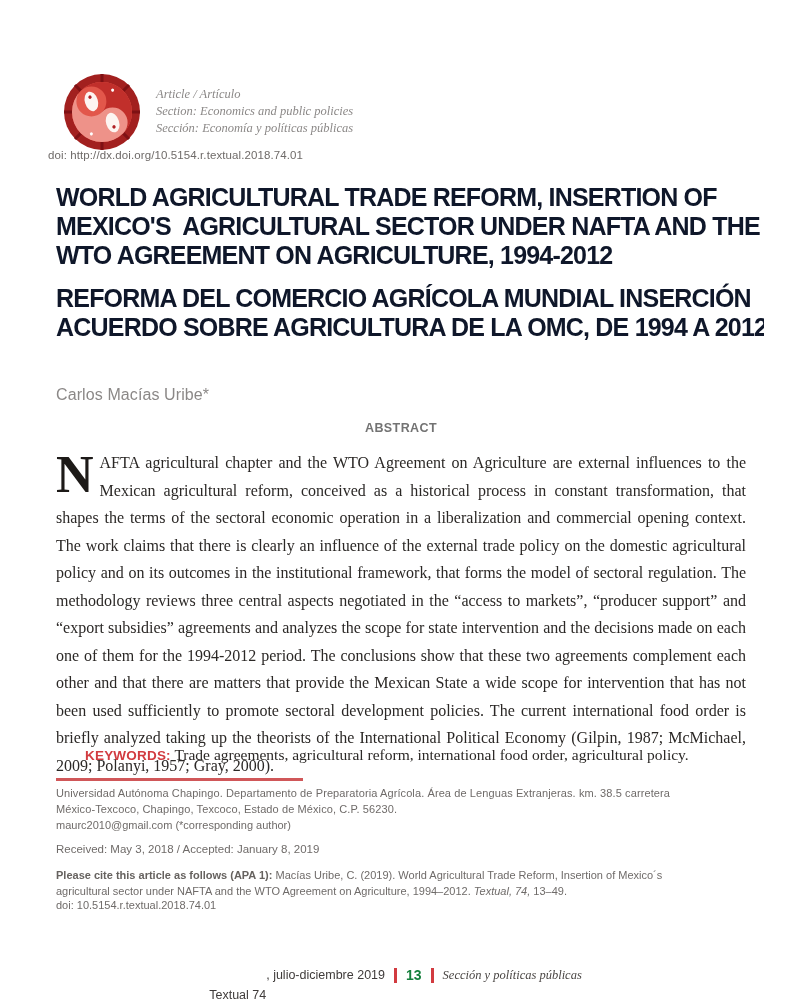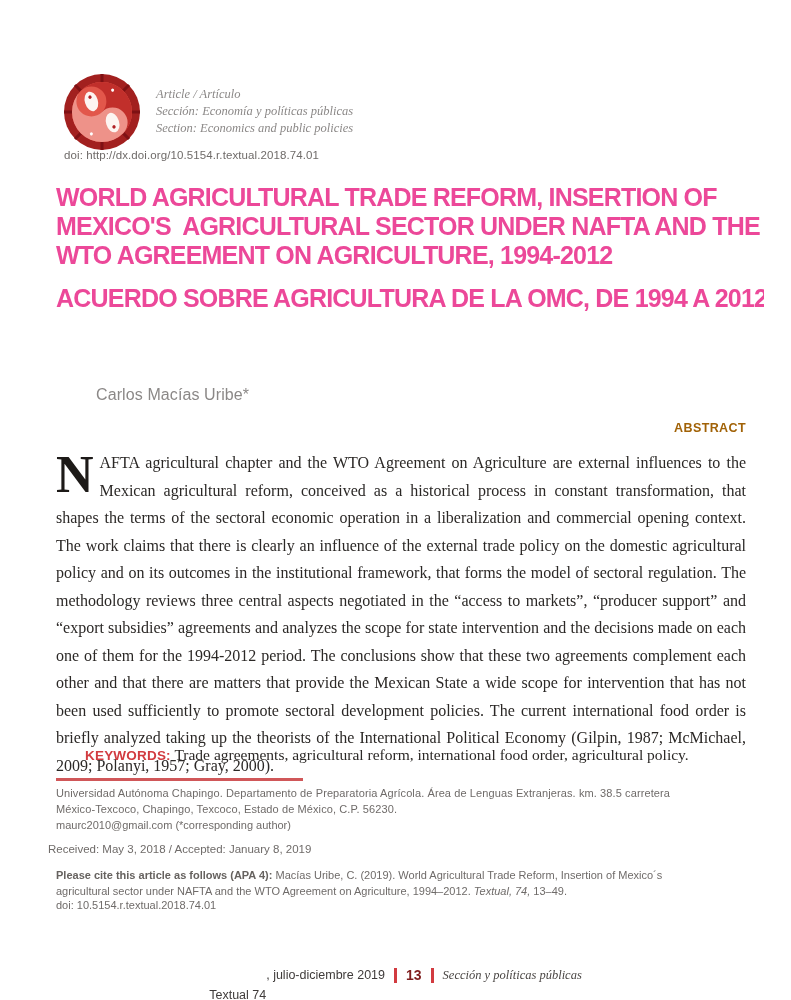--- a/index.html
+++ b/index.html
@@ -11,38 +11,38 @@
     overflow:hidden;
   }
   
   .logo-wrap{position:absolute;left:62px;top:72px;width:80px;height:80px;}
   .header-meta{
     position:absolute;left:156px;top:86px;
     font-family:"Liberation Serif",serif;
     font-style:italic;color:#8b8887;font-size:12.5px;line-height:17px;
   }
   .doi-line{
-    position:absolute;left:64px;top:149px;
+    position:absolute;left:48px;top:149px;
     font-size:11.5px;color:#6f6b69;letter-spacing:0.1px;
   }
   
-  .title-block{position:absolute;left:56px;width:700px;color:#ec4899;font-weight:700;}
+  .title-block{position:absolute;left:56px;width:700px;color:#0f172a;font-weight:700;}
   .title-en{top:183px;}
   .title-es{top:284px;}
   .title-line{
     font-size:25px;line-height:29px;letter-spacing:-0.8px;white-space:pre;
   }
   .author{
     position:absolute;left:56px;top:386px;
-    font-size:16px;color:#8b8887;letter-spacing:0.1px;margin-left:40px;
+    font-size:16px;color:#8b8887;letter-spacing:0.1px;
   }
   
   .abstract-heading{
     position:absolute;left:56px;top:421px;width:690px;
-    text-align:right;color:#a16207;font-weight:700;font-size:12.5px;letter-spacing:0.4px;
+    text-align:center;color:#737373;font-weight:700;font-size:12.5px;letter-spacing:0.4px;
   }
   .abstract-body{
     position:absolute;left:56px;top:449px;width:690px;
     font-family:"Liberation Serif",serif;
     font-size:16px;line-height:27.5px;color:#2b2826;
     text-align:justify;margin:0;
   }
   .dropcap{
     float:left;
     font-family:"Liberation Serif",serif;
@@ -67,21 +67,21 @@
   }
   .affiliation{
     position:absolute;left:56px;top:786px;width:640px;
     font-size:11px;line-height:15.5px;color:#6f6b69;letter-spacing:0.1px;
   }
   .email-line{
     position:absolute;left:56px;top:819px;
     font-size:11px;color:#6f6b69;
   }
   .received-line{
-    position:absolute;left:48px;top:843px;
+    position:absolute;left:56px;top:843px;
     font-size:11.5px;color:#6f6b69;
   }
   .citation{
     position:absolute;left:56px;top:868px;width:660px;
     font-size:11px;line-height:15.5px;color:#6f6b69;margin:0;
   }
   .citation .cite-label{font-weight:700;color:#66625f;}
   .citation .cite-italic{font-style:italic;}
   .citation-doi{
     position:absolute;left:56px;top:899px;
@@ -91,21 +91,21 @@
   .footer{
     position:absolute;left:0;top:948px;width:791px;
     display:flex;align-items:center;justify-content:center;
     font-size:12.5px;color:#3f3b3a;
   }
   .footer .journal-bold{font-weight:400;margin-top:40px;}
   .footer .red-bar{
     display:inline-block;width:3px;height:15px;background:#d23b40;
     margin:0 9px;
   }
-  .footer .page-num{font-weight:700;font-size:14px;color:#7f1d1d;}
+  .footer .page-num{font-weight:700;font-size:14px;color:#15803d;}
   .footer .footer-section{
     font-family:"Liberation Serif",serif;font-style:italic;color:#4a4644;
   }
 </style>
 </head>
 <body>
 
 <div class="page">
 
   <div class="logo-wrap">
@@ -130,53 +130,54 @@
         <ellipse cx="40" cy="55" rx="6.5" ry="10" fill="#fdf5f2" transform="rotate(28 40 55)"></ellipse>
         <circle cx="38" cy="59" r="1.7" fill="#b02025"></circle>
         <circle cx="17" cy="48" r="1.5" fill="#ffffff"></circle>
         <circle cx="63" cy="32" r="1.5" fill="#ffffff"></circle>
       </g>
     </svg>
   </div>
 
   <div class="header-meta">
     <div>Article / Artículo</div>
+    <div>Section: Economics and public policies</div>
     <div>Sección: Economía y políticas públicas</div>
-    <div>Section: Economics and public policies</div>
   </div>
 
   <div class="doi-line">doi: http://dx.doi.org/10.5154.r.textual.2018.74.01</div>
 
   <div class="title-block title-en">
     <div class="title-line">WORLD AGRICULTURAL TRADE REFORM, INSERTION OF</div>
     <div class="title-line">MEXICO'S  AGRICULTURAL SECTOR UNDER NAFTA AND THE</div>
     <div class="title-line">WTO AGREEMENT ON AGRICULTURE, 1994-2012</div>
   </div>
 
   <div class="title-block title-es">
+    <div class="title-line">REFORMA DEL COMERCIO AGRÍCOLA MUNDIAL INSERCIÓN</div>
     <div class="title-line">ACUERDO SOBRE AGRICULTURA DE LA OMC, DE 1994 A 2012</div>
   </div>
 
   <div class="author">Carlos Macías Uribe*</div>
 
   <div class="abstract-heading">ABSTRACT</div>
 
   <p class="abstract-body"><span class="dropcap">N</span><span>AFTA agricultural chapter and the WTO Agreement on Agriculture are external influences to the Mexican agricultural reform, conceived as a historical process in constant transformation, that shapes the terms of the sectoral economic operation in a liberalization and commercial opening context. The work claims that there is clearly an influence of the external trade policy on the domestic agricultural policy and on its outcomes in the institutional framework, that forms the model of sectoral regulation. The methodology reviews three central aspects negotiated in the “access to markets”, “producer support” and “export subsidies” agreements and analyzes the scope for state intervention and the decisions made on each one of them for the 1994-2012 period. The conclusions show that these two agreements complement each other and that there are matters that provide the Mexican State a wide scope for intervention that has not been used sufficiently to promote sectoral development policies. The current international food order is briefly analyzed taking up the theorists of the International Political Economy (Gilpin, 1987; McMichael, 2009; Polanyi, 1957; Gray, 2000).</span></p>
 
   <div class="keywords"><span class="kw-label">KEYWORDS:</span><span> Trade agreements, agricultural reform, international food order, agricultural policy.</span></div>
 
   <div class="foot-rule"></div>
 
   <div class="affiliation">Universidad Autónoma Chapingo. Departamento de Preparatoria Agrícola. Área de Lenguas Extranjeras. km. 38.5 carretera México-Texcoco, Chapingo, Texcoco, Estado de México, C.P. 56230.</div>
 
   <div class="email-line">maurc2010@gmail.com (*corresponding author)</div>
 
   <div class="received-line">Received: May 3, 2018 / Accepted: January 8, 2019</div>
 
-  <p class="citation"><span class="cite-label">Please cite this article as follows (APA 4):</span><span> Macías Uribe, C. (2019). World Agricultural Trade Reform, Insertion of Mexico´s agricultural sector under NAFTA and the WTO Agreement on Agriculture, 1994–2012. </span><span class="cite-italic">Textual, 74,</span><span> 13–49.</span></p>
+  <p class="citation"><span class="cite-label">Please cite this article as follows (APA 1):</span><span> Macías Uribe, C. (2019). World Agricultural Trade Reform, Insertion of Mexico´s agricultural sector under NAFTA and the WTO Agreement on Agriculture, 1994–2012. </span><span class="cite-italic">Textual, 74,</span><span> 13–49.</span></p>
 
   <div class="citation-doi">doi: 10.5154.r.textual.2018.74.01</div>
 
   <div class="footer">
     <span class="journal-bold">Textual 74</span>
       <span>, julio-diciembre 2019</span>
     <span class="red-bar"></span>
     <span class="page-num">13</span>
     <span class="red-bar"></span>
     <span class="footer-section">Sección y políticas públicas</span>

